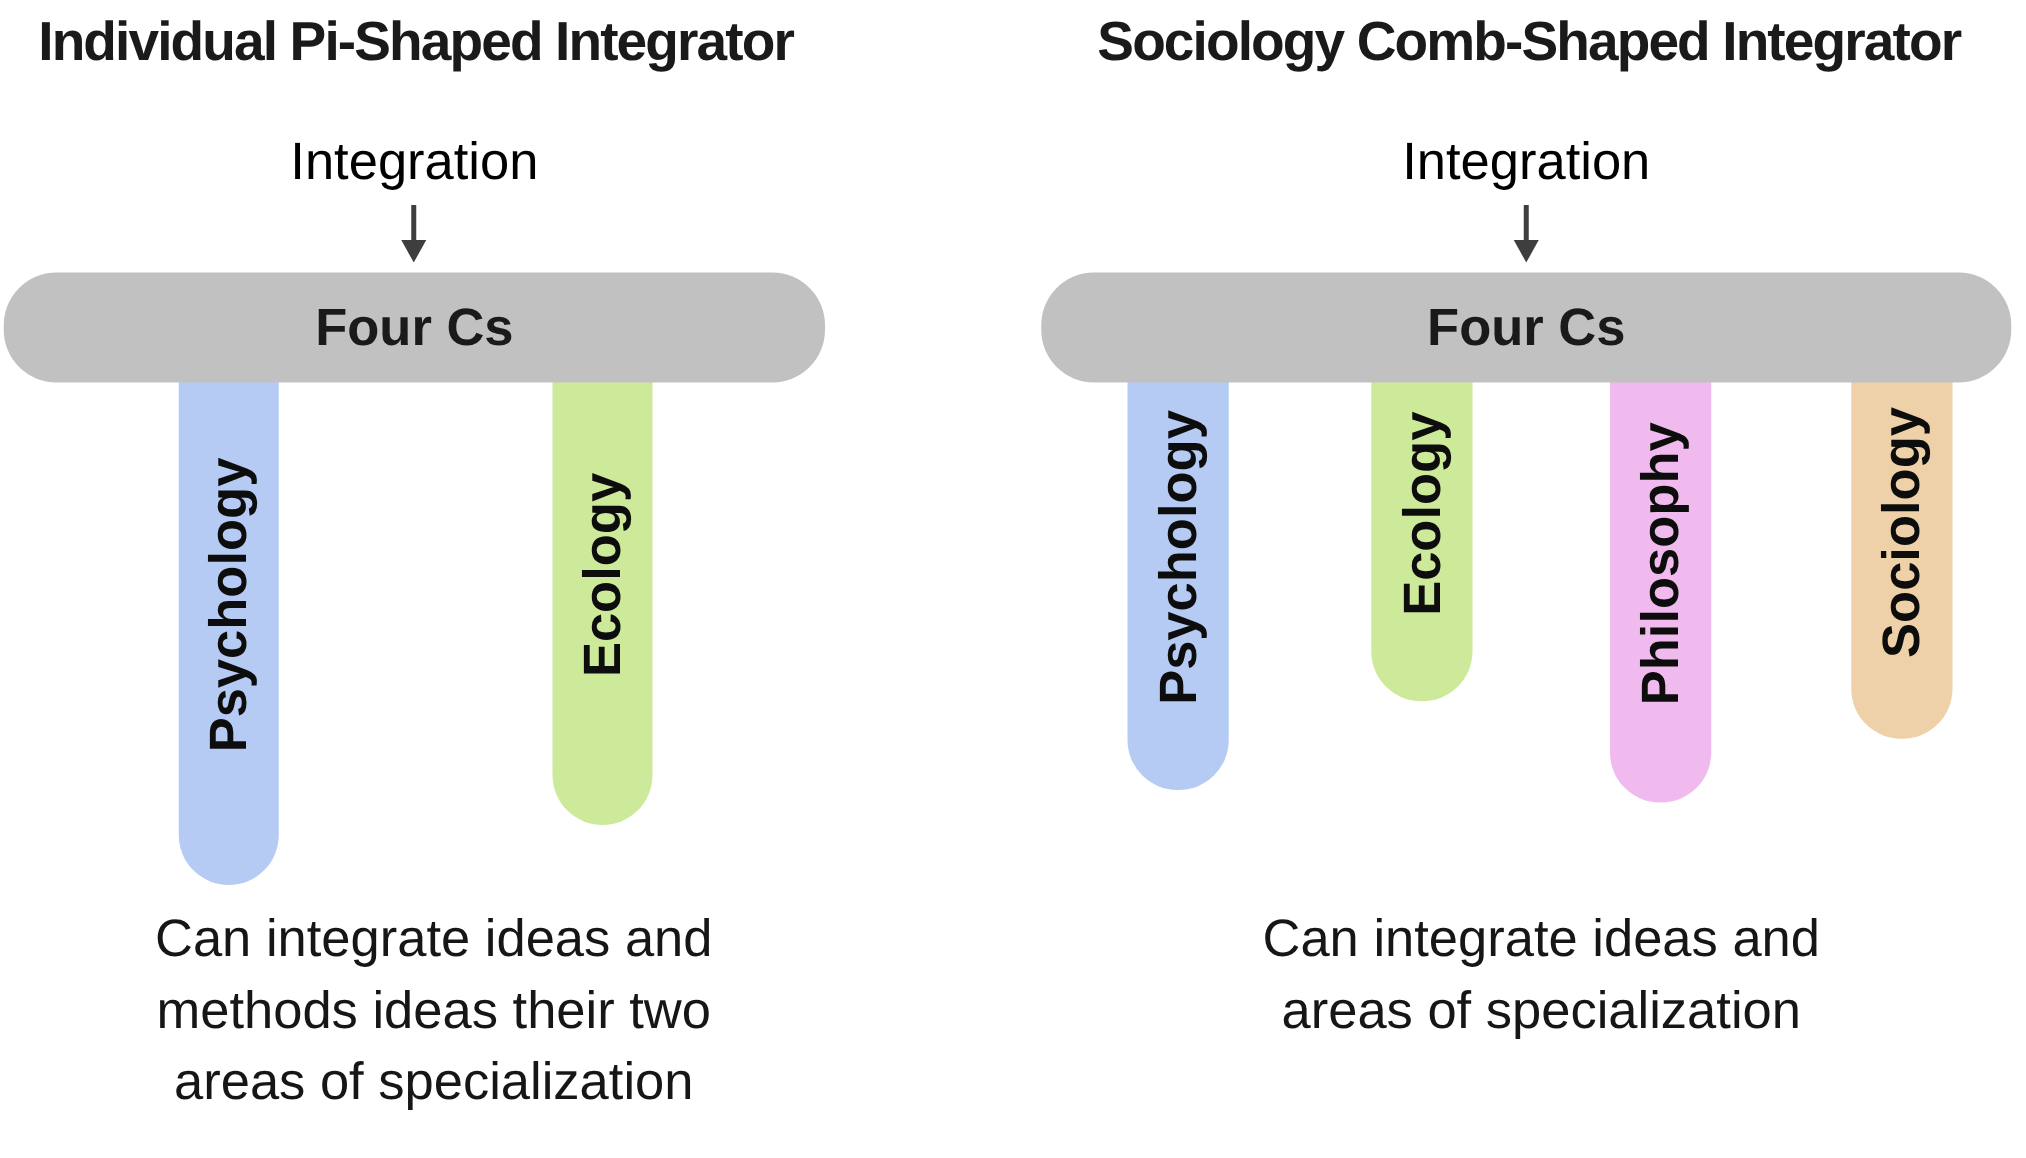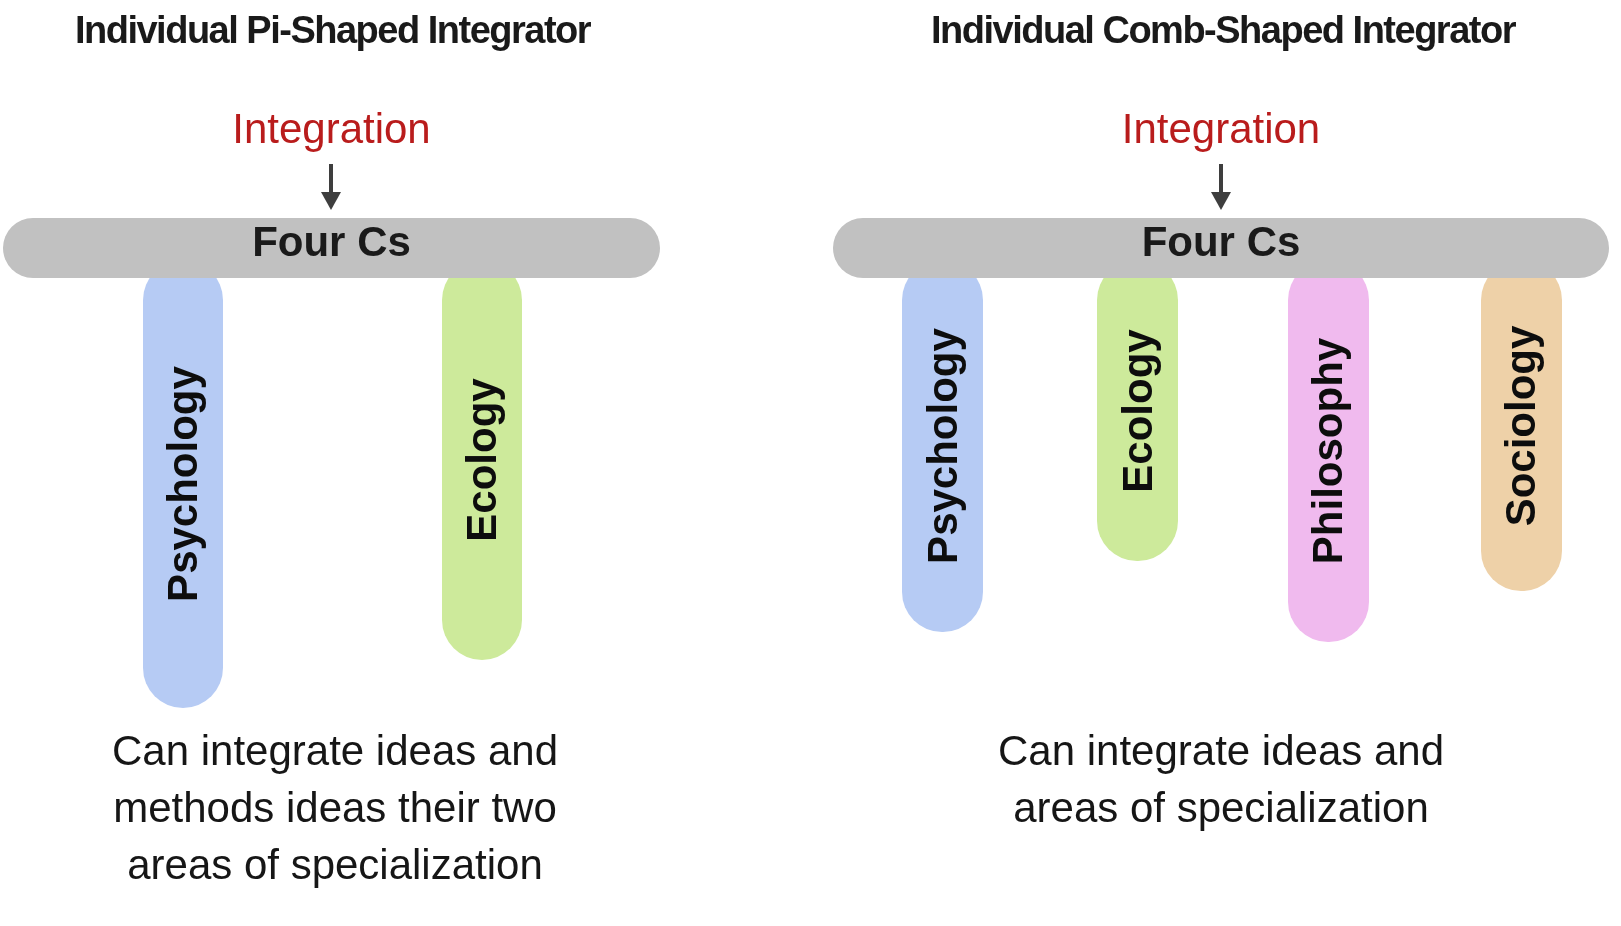--- a/index.html
+++ b/index.html
@@ -16,56 +16,57 @@
     overflow: hidden;
   }
   .panel { position: absolute; top: 0; height: 926px; }
   #panel-pi   { left: 0;    width: 680px; }
   #panel-comb { left: 810px; width: 811px; }
 
   .title {
     position: absolute;
     margin: 0;
     text-align: center;
-    font-size: 38px;
+    font-size: 44px;
     font-weight: 700;
     letter-spacing: -1.5px;
     color: #1a1a1a;
     line-height: 1.2;
   }
   #panel-pi .title   { left: 5px;  width: 655px; top: 8px; }
   #panel-comb .title { left: 25px; width: 776px; top: 8px; }
 
   .integration {
     position: absolute;
     text-align: center;
     font-size: 42px;
     font-weight: 400;
-    color: #b91c1c;
+    color: #000000;
     line-height: 1.1;
   }
   #panel-pi .integration   { left: 3px;  width: 657px; top: 106px; }
   #panel-comb .integration { left: 23px; width: 776px; top: 106px; }
 
   .arrow {
     position: absolute;
     top: 164px;
     width: 22px;
     height: 46px;
     color: #3e3e3e;
   }
   #panel-pi .arrow   { left: 320px; }
   #panel-comb .arrow { left: 400px; }
 
   .hub {
     position: absolute;
     top: 218px;
-    height: 60px;
+    height: 88px;
     border-radius: 42px;
     display: flex;
+    align-items: center;
     justify-content: center;
     z-index: 2;
   }
   #panel-pi .hub   { left: 3px;  width: 657px; }
   #panel-comb .hub { left: 23px; width: 776px; }
   .hub-label {
     font-size: 42px;
     font-weight: 700;
     color: #1a1a1a;
   }
@@ -95,20 +96,21 @@
   #panel-comb .spoke.s3 { left: 478px; width: 81px; height: 382px; }
   #panel-comb .spoke.s4 { left: 671px; width: 81px; height: 331px; }
 
   .caption {
     position: absolute;
     text-align: center;
     font-size: 42px;
     font-weight: 400;
     color: #161616;
     line-height: 57px;
+    padding-left: 12px;
   }
   #panel-pi .caption   { left: 0;    width: 670px; top: 722px; }
   #panel-comb .caption { left: 23px; width: 776px; top: 722px; }
 </style>
 </head>
 <body>
 
 <div class="canvas">
 
   <section class="panel" id="panel-pi">
@@ -133,21 +135,21 @@
     </div>
 
     <div class="caption">
       <div>Can integrate ideas and</div>
       <div>methods ideas their two</div>
       <div>areas of specialization</div>
     </div>
   </section>
 
   <section class="panel" id="panel-comb">
-    <h2 class="title">Individual Comb-Shaped Integrator</h2>
+    <h2 class="title">Sociology Comb-Shaped Integrator</h2>
 
     <div class="integration">Integration</div>
 
     <svg class="arrow" viewBox="0 0 22 46" xmlns="http://www.w3.org/2000/svg" style="color: rgb(62, 62, 62);">
       <line x1="11" y1="0" x2="11" y2="30" stroke="currentColor" stroke-width="4"></line>
       <path d="M11 46 L1 28 L21 28 Z" fill="currentColor"></path>
     </svg>
 
     <div class="spoke s1" style="background-color: rgb(182, 203, 244);">
       <span class="spoke-label">Psychology</span>

